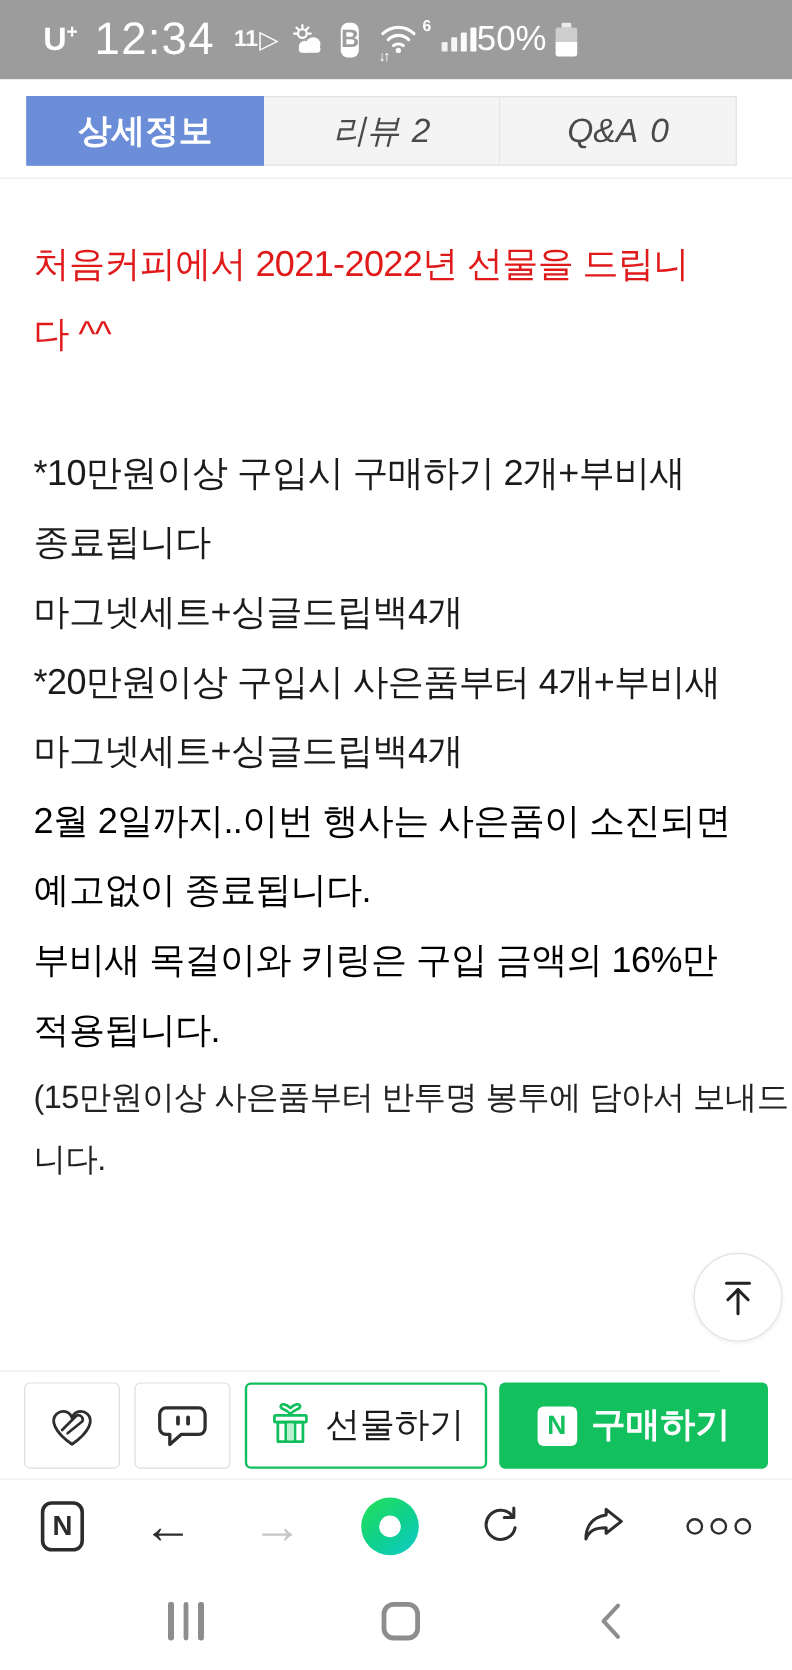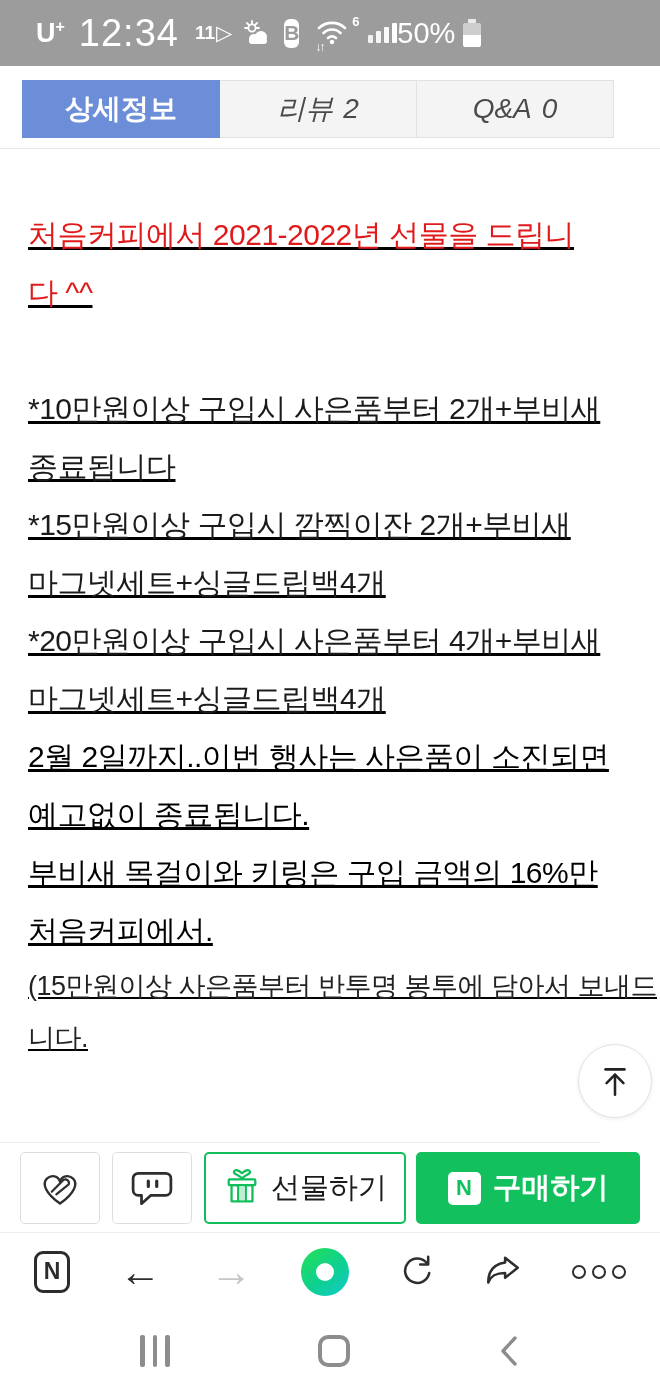--- a/index.html
+++ b/index.html
@@ -34,21 +34,21 @@
 
   
   .tabbar{position:absolute;top:80px;left:22px;width:592px;height:58px;display:flex;}
   .tab{flex:1;display:flex;align-items:center;justify-content:center;font-size:28px;color:#4a4a4a;
        background:#f4f4f5;border:1px solid #e2e2e2;box-sizing:border-box;gap:10px;cursor:pointer;}
   .tab + .tab{border-left:none;font-style:italic;}
   .tab.active{background:#6c8ed9;border-color:#6c8ed9;color:#fff;font-weight:600;}
   .tab-underline{position:absolute;top:148px;left:0;width:660px;height:1px;background:#e9e9e9;}
 
   
-  .content{position:absolute;top:148px;left:0;width:536px;box-sizing:border-box;padding:58px 20px 0 28px;text-decoration:underline;}
+  .content{position:absolute;top:148px;left:0;width:536px;box-sizing:border-box;padding:44px 20px 0 28px;}
   .line{white-space:nowrap;font-size:30px;line-height:58px;color:#1b1b1b;letter-spacing:-0.5px;}
   .line.heading{color:#e01a1a;}
   .line.notice{color:#000000;}
   .line.spacer{height:58px;}
   .line.footnote{font-size:27px;line-height:52px;color:#222;}
 
   
   .scroll-top{position:absolute;left:578px;top:1044px;width:72px;height:72px;border-radius:50%;
       background:#fff;border:1px solid #e3e3e3;box-shadow:0 1px 4px rgba(0,0,0,.08);
       display:flex;align-items:center;justify-content:center;cursor:pointer;}
@@ -158,30 +158,29 @@
       <span>Q&amp;A</span>
       <span>0</span>
     </div>
   </div>
   <div class="tab-underline"></div>
 
   <div class="content">
     <div class="line heading">처음커피에서 2021-2022년 선물을 드립니</div>
     <div class="line heading">다  ^^</div>
     <div class="line spacer"></div>
-    <div class="line">*10만원이상 구입시 사은품부터 2개+부비새</div>
+    <div class="line">*10만원이상 구입시 구매하기 2개+부비새</div>
     <div class="line">종료됩니다</div>
-    <div class="line">*15만원이상 구입시 깜찍이잔 2개+부비새</div>
     <div class="line">마그넷세트+싱글드립백4개</div>
     <div class="line">*20만원이상 구입시 사은품부터 4개+부비새</div>
     <div class="line">마그넷세트+싱글드립백4개</div>
     <div class="line notice">2월 2일까지..이번 행사는 사은품이 소진되면</div>
     <div class="line notice">예고없이 종료됩니다.</div>
     <div class="line notice">부비새 목걸이와 키링은 구입 금액의 16%만</div>
-    <div class="line notice">처음커피에서.</div>
+    <div class="line notice">적용됩니다.</div>
     <div class="line footnote">(15만원이상 사은품부터 반투명 봉투에 담아서 보내드</div>
     <div class="line footnote">니다.</div>
   </div>
 
   <div class="scroll-top">
     <span>
       <svg width="38" height="38" viewBox="0 0 36 36">
         <g stroke="#222" stroke-width="2.4" fill="none" stroke-linecap="round" stroke-linejoin="round">
           <line x1="9" y1="7" x2="27" y2="7"></line>
           <line x1="18" y1="12" x2="18" y2="31"></line>

